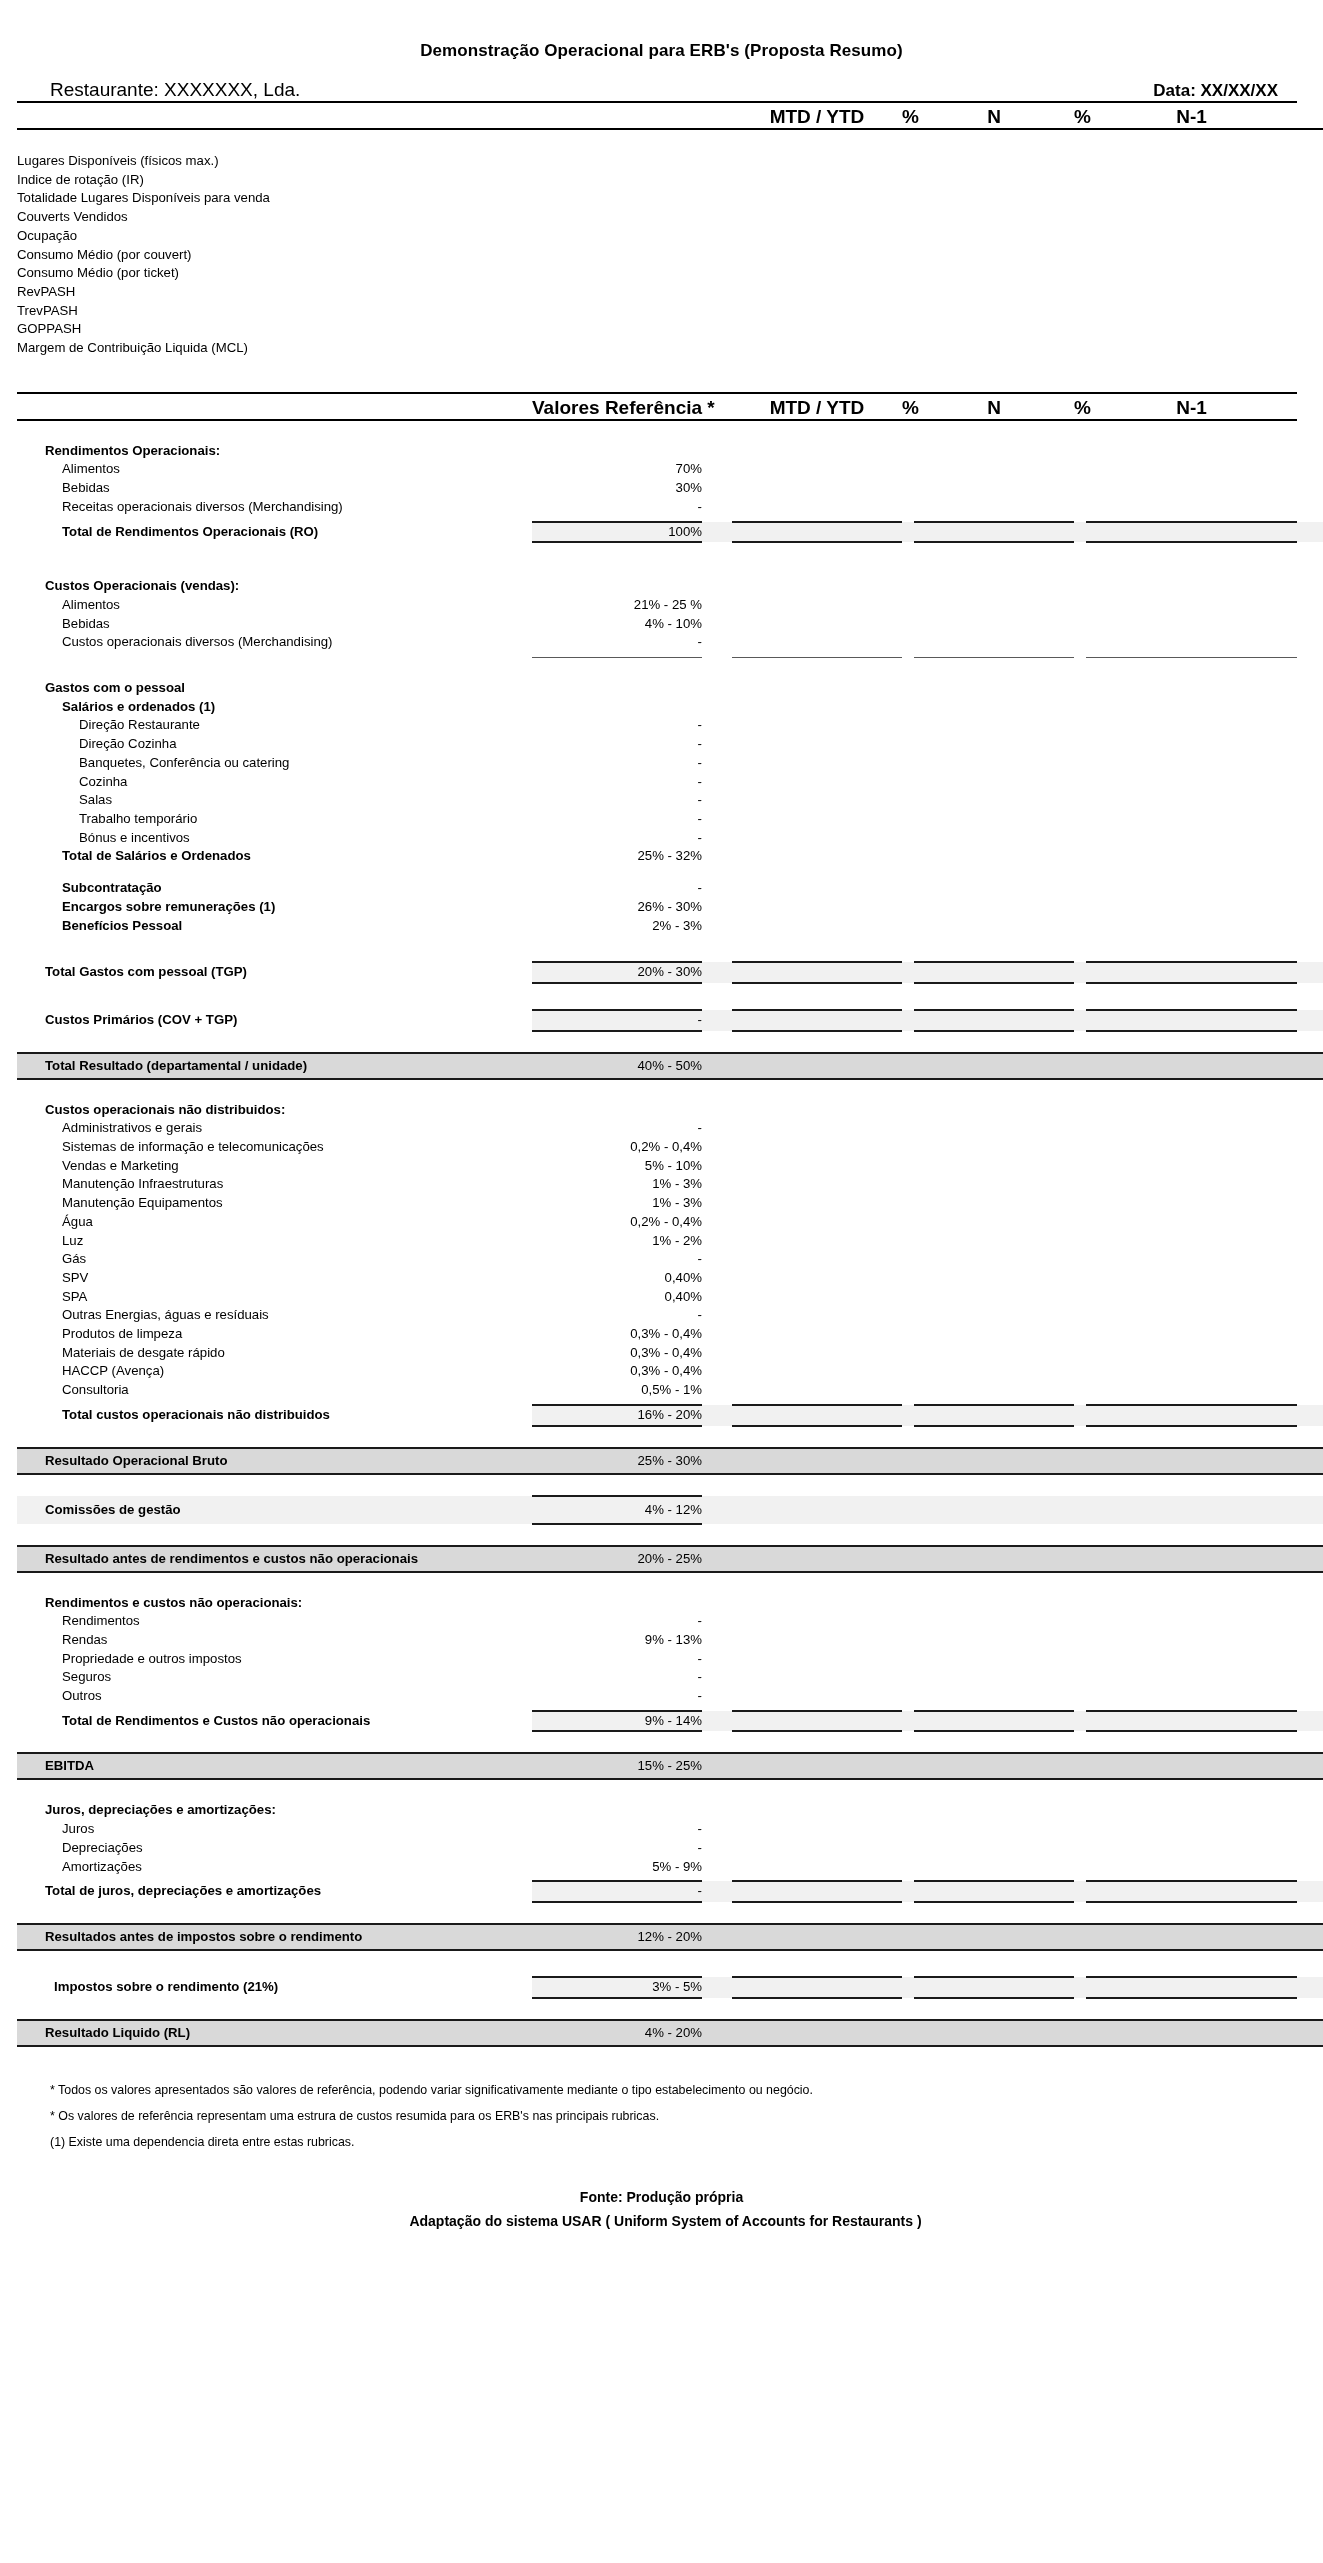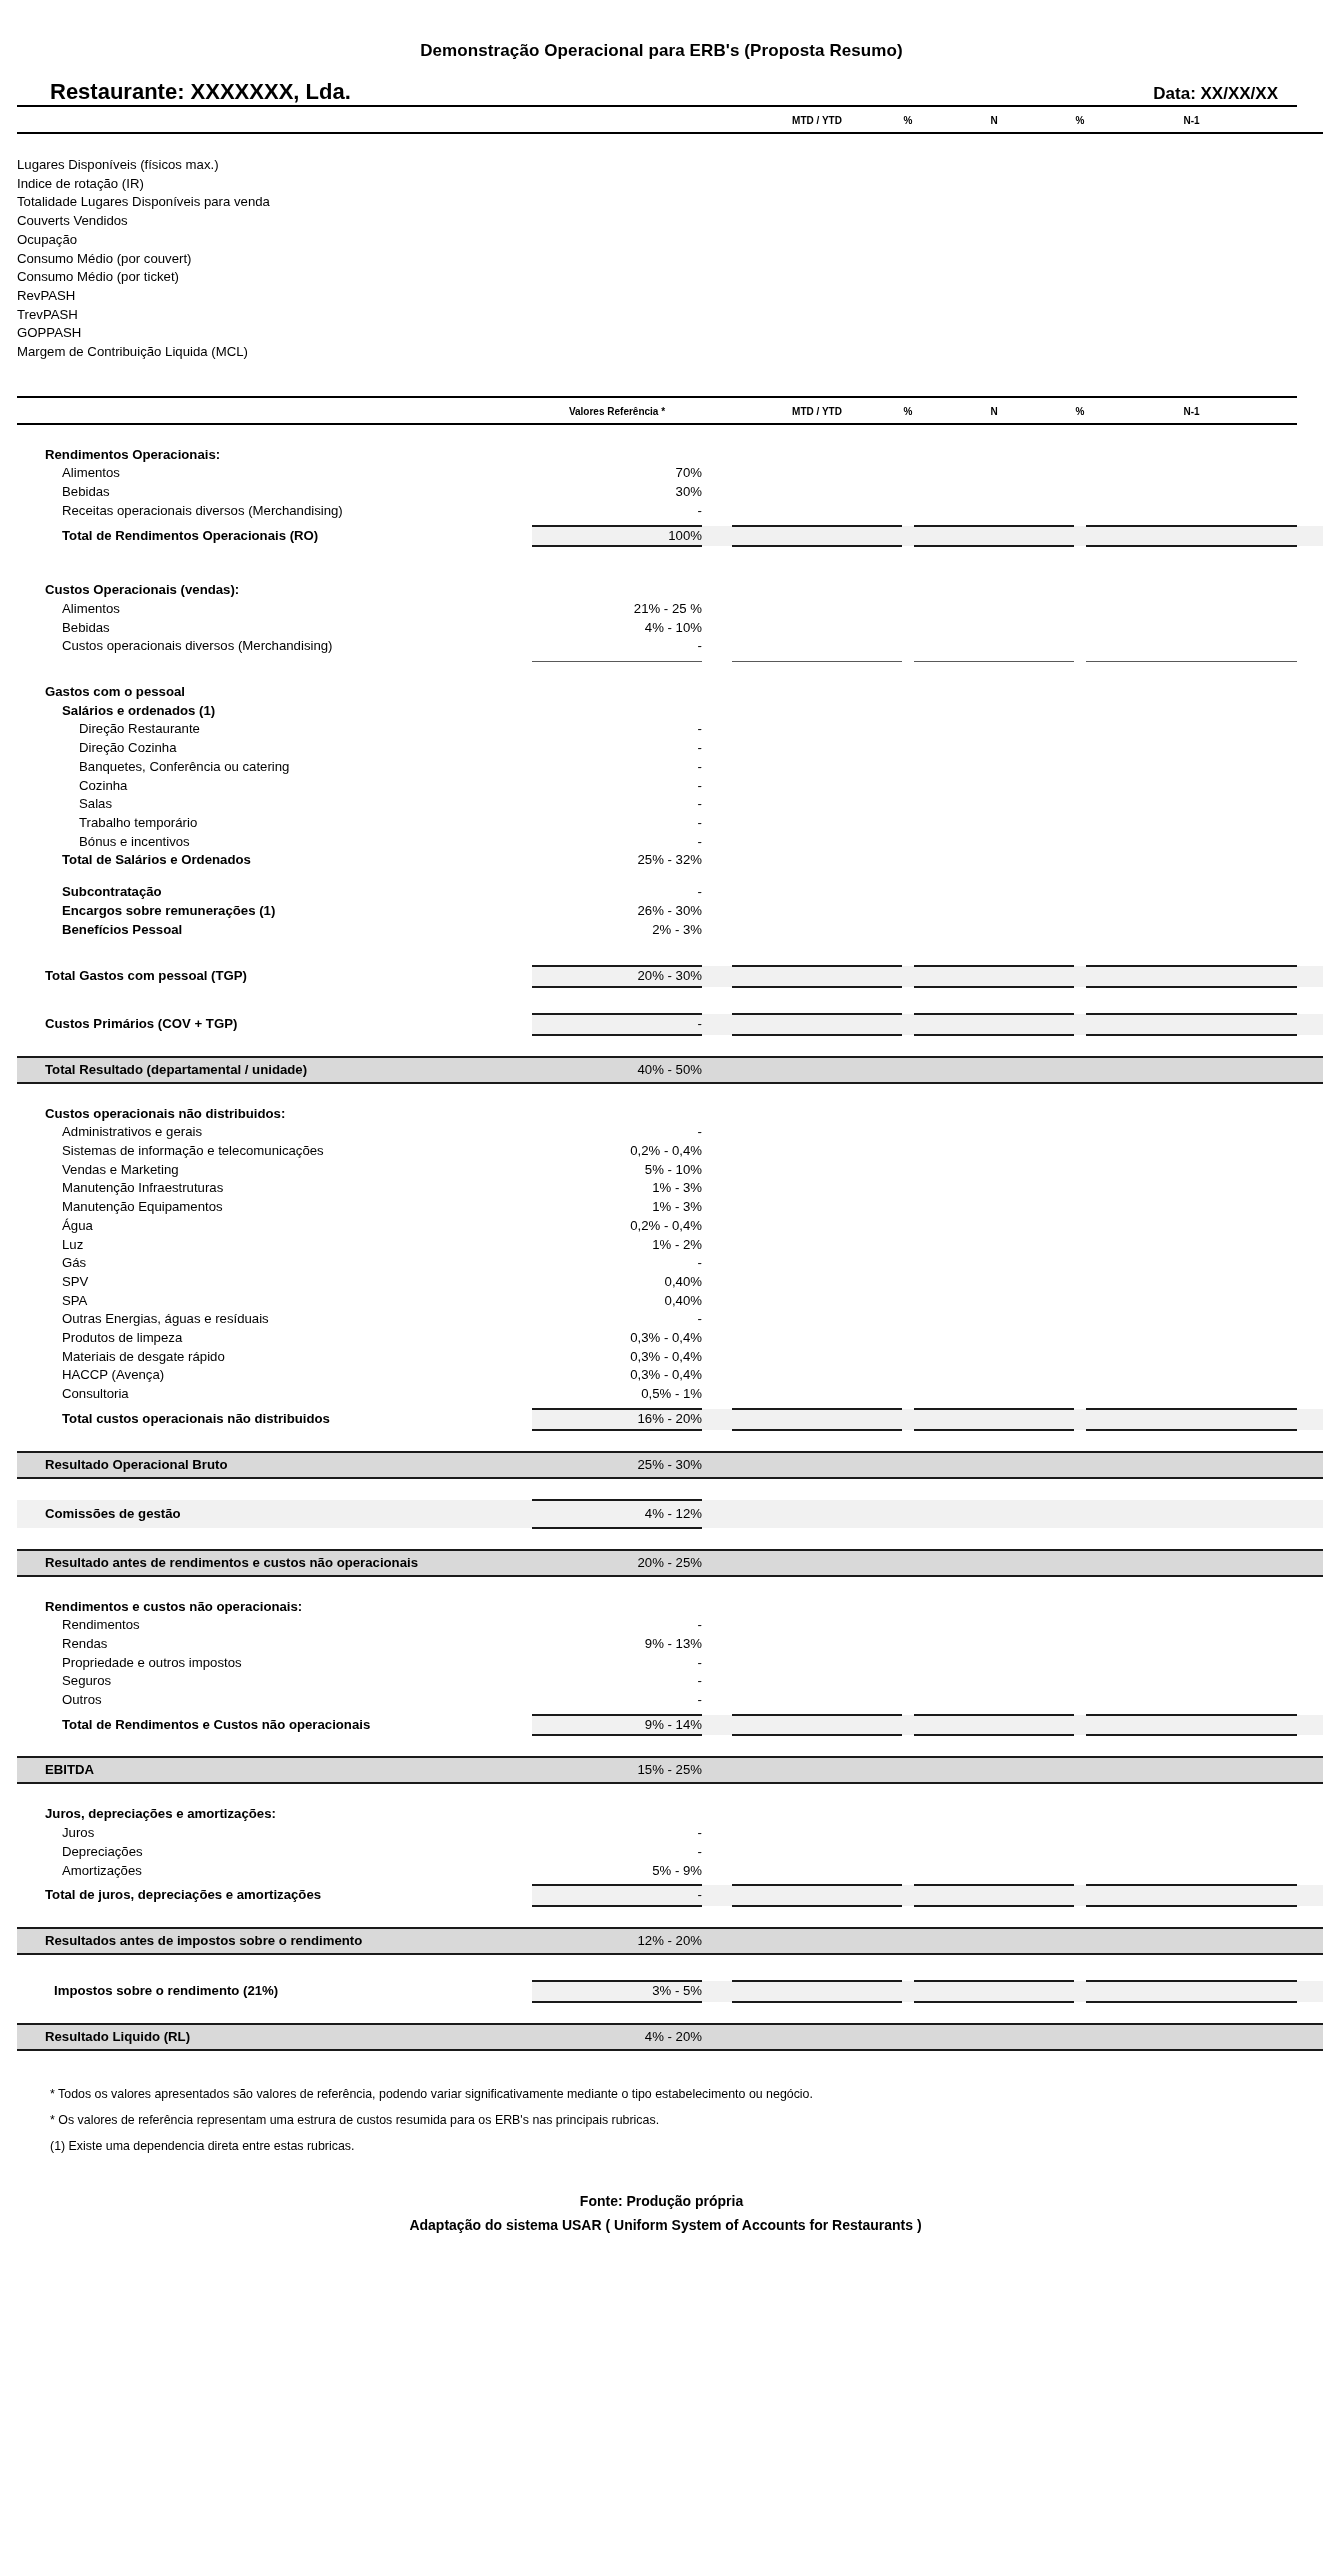--- a/index.html
+++ b/index.html
@@ -27,21 +27,21 @@
     font-size: 17px;
     padding-top: 24px;
     letter-spacing: .1px;
   }
   .subhead-row {
     display: flex;
     align-items: baseline;
     justify-content: space-between;
     padding: 18px 28px 0 33px;
   }
-  .subhead-left { font-weight: bold; font-size: 22px; }
+  .subhead-left { font-weight: normal; font-size: 19px; }
   .subhead-right { font-weight: bold; font-size: 17px; }
 
   
   table.sheet {
     width: 1323px;
     border-collapse: collapse;
     table-layout: fixed;
     font-size: 13.2px;
   }
   table.sheet td {
@@ -80,21 +80,21 @@
 
   
   .hdr-top { border-top: 2.2px solid #000; }
   .hdr-bottom { border-bottom: 2.2px solid #000; }
   tr.hdrline td { height: 4px; line-height: 4px; }
   tr.colhdr td {
     font-weight: bold;
     text-align: center;
     height: 22px;
     line-height: 22px;
-    font-size: 10px;
+    font-size: 19px;
   }
 
   
   td.boxed {
     background: #f1f1f1;
     border-top: 2.2px solid #1a1a1a;
     border-bottom: 2.2px solid #1a1a1a;
   }
   td.boxed-pre {
     background: #f1f1f1;

